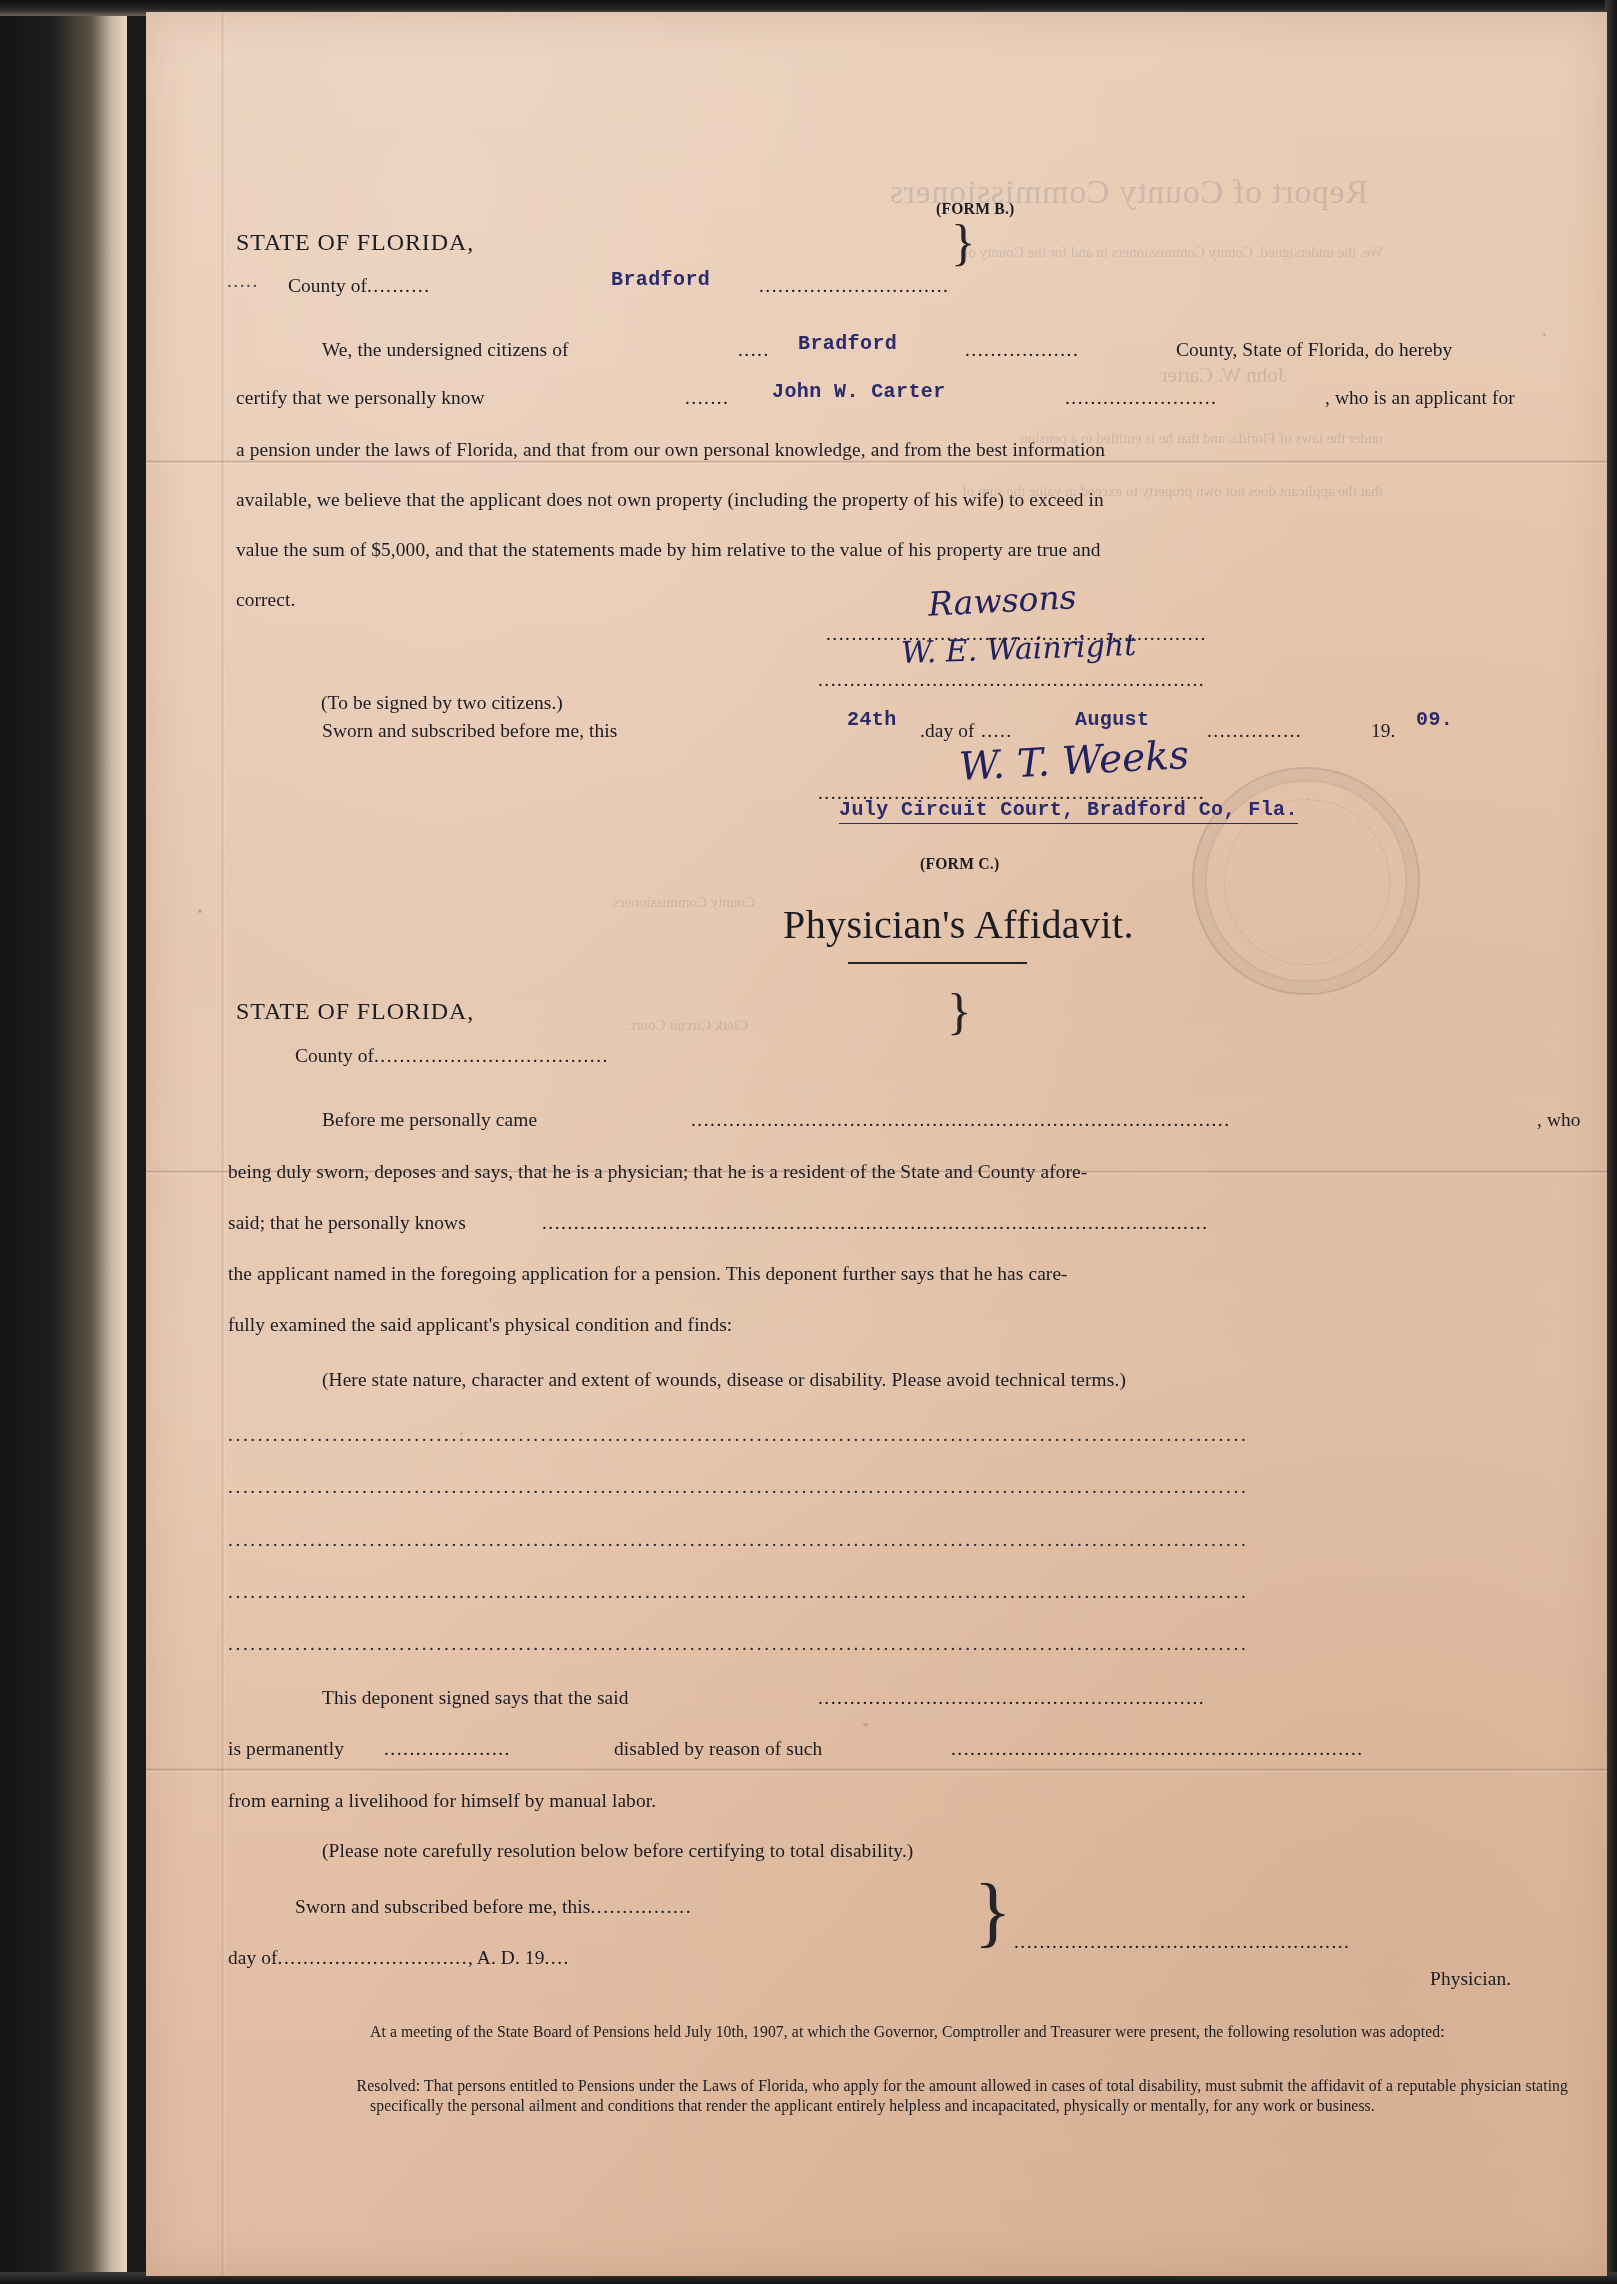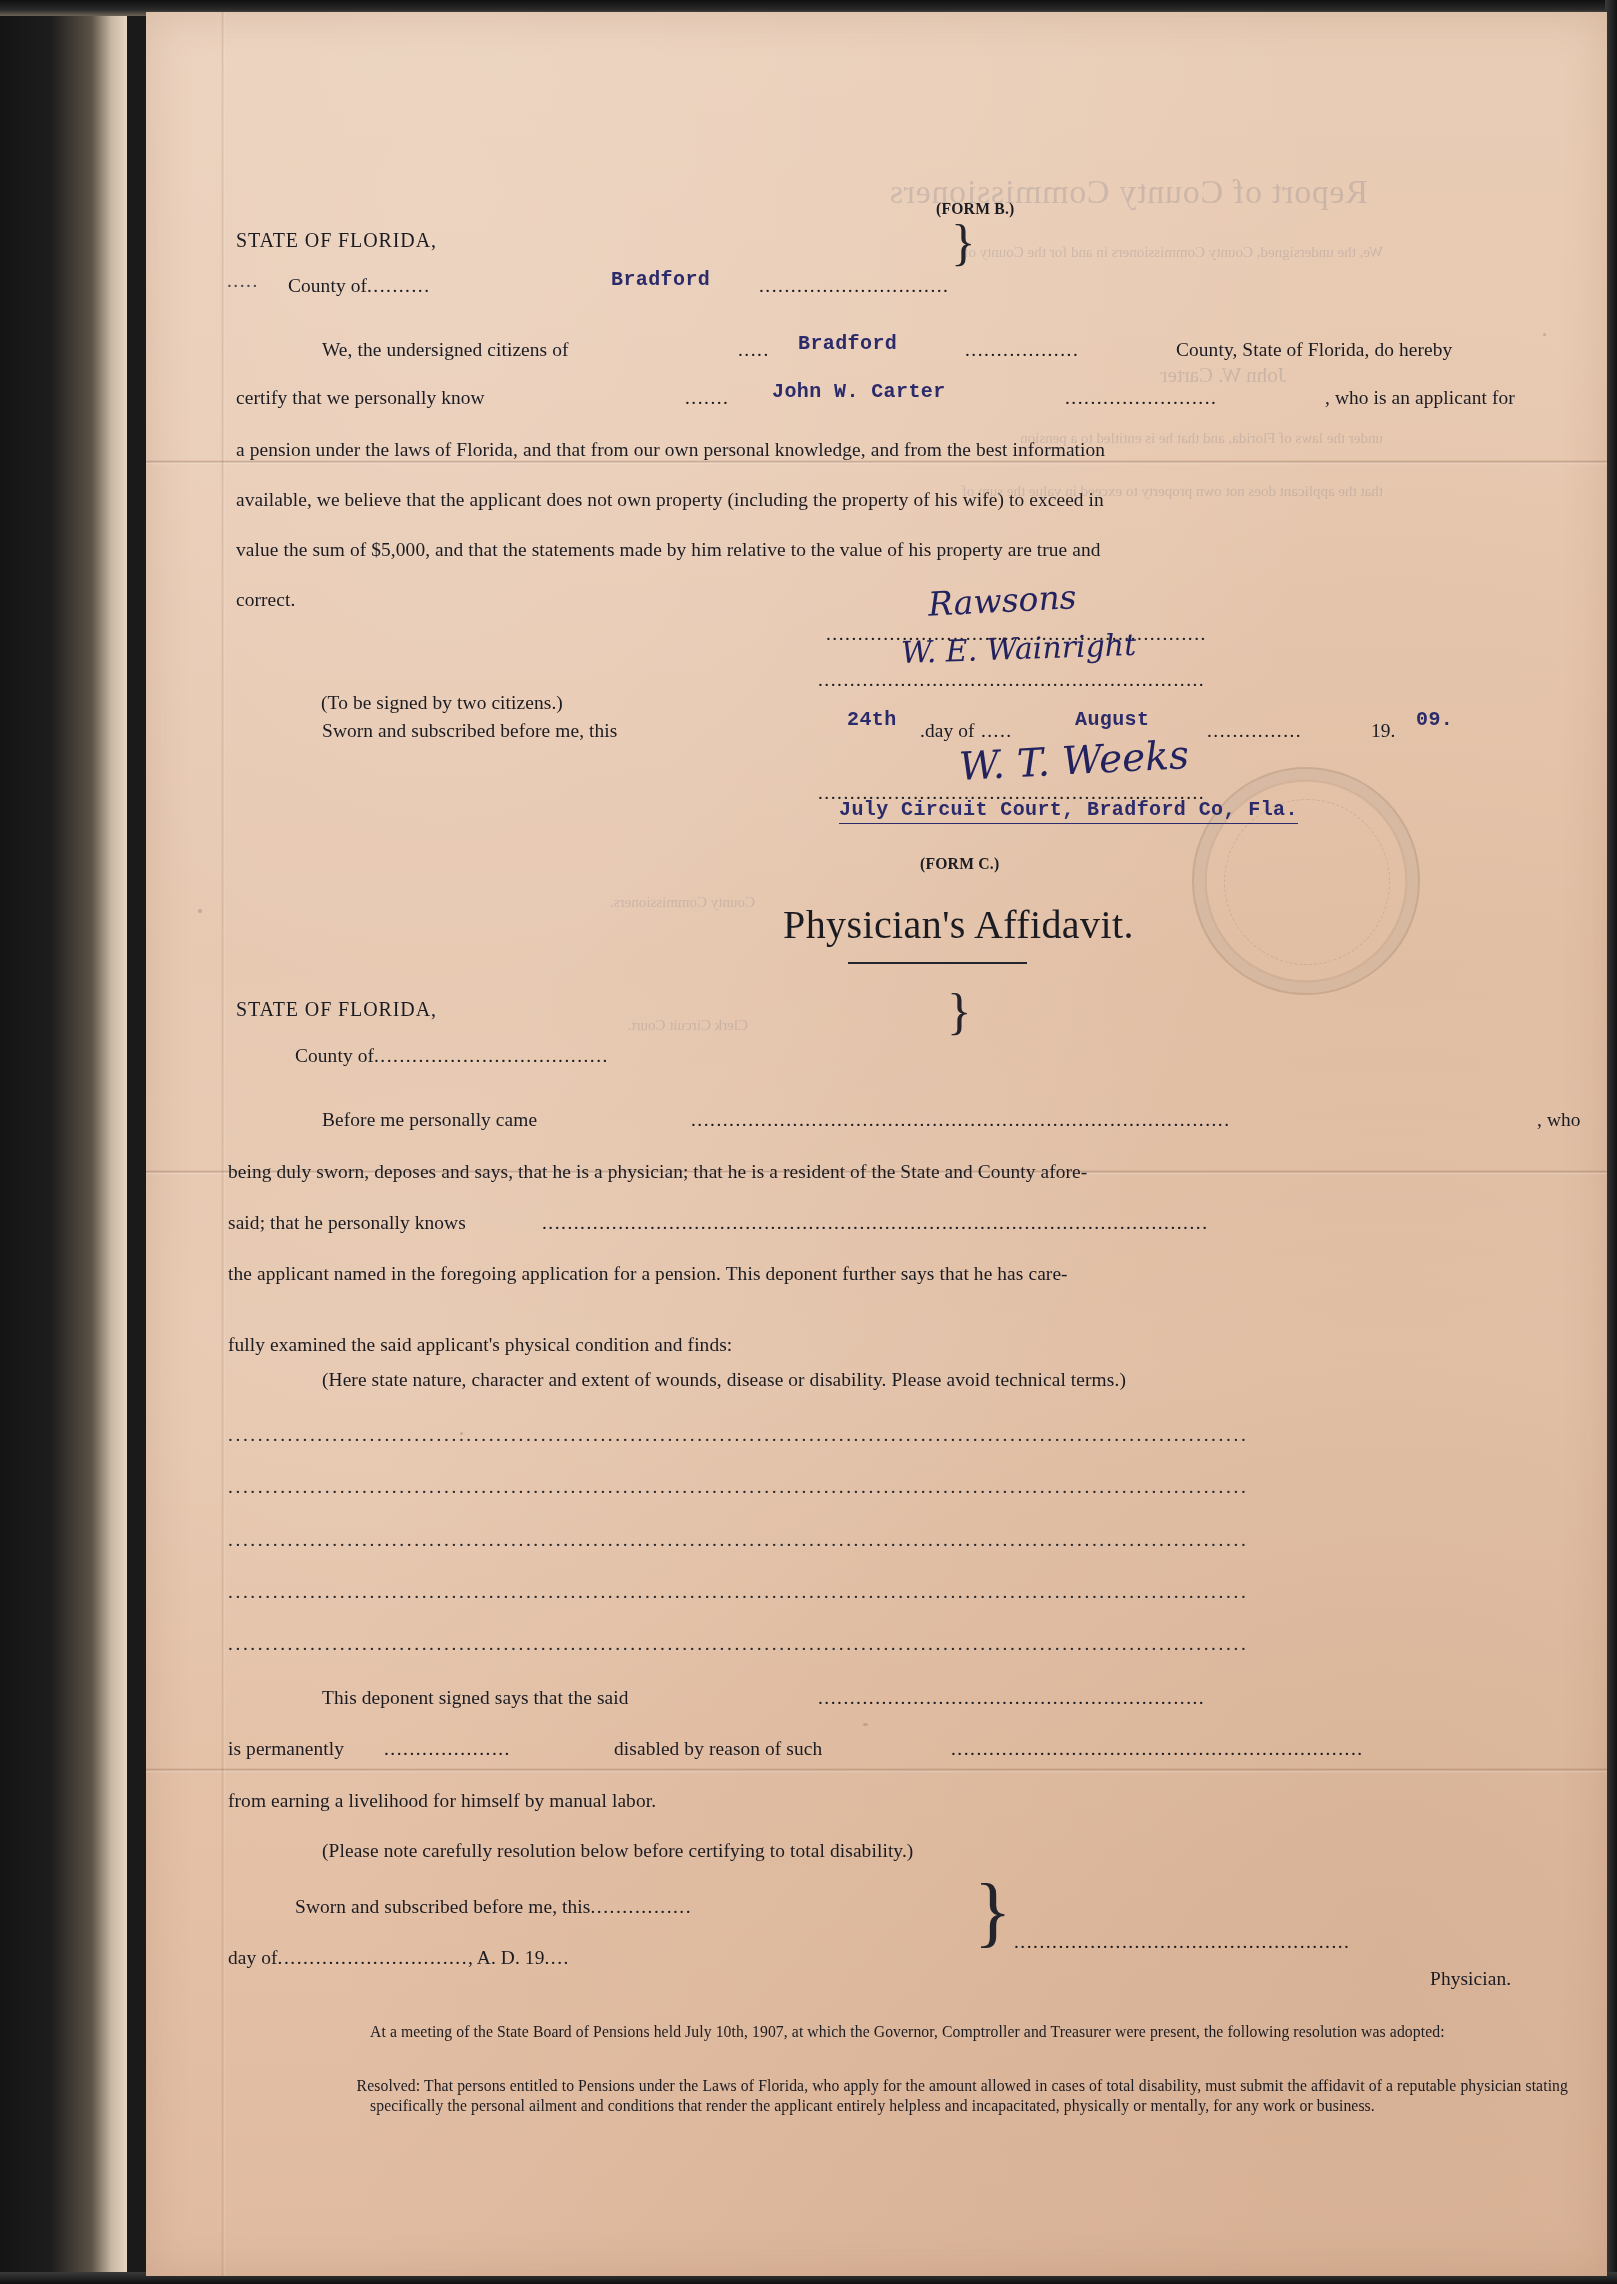--- a/index.html
+++ b/index.html
@@ -132,21 +132,21 @@
     font-weight: bold;
     font-size: 15.7px;
     letter-spacing: 0.2px;
   }
   .body-text {
     font-size: 19.4px;
     line-height: 1.15;
     letter-spacing: 0.1px;
   }
   .state-line {
-    font-size: 20px;
+    font-size: 24px;
     letter-spacing: 0.9px;
   }
   .dots { letter-spacing: 1.5px; }
 
   .ink {
     color: #2b2b6b;
     font-family: "Liberation Mono", monospace;
     font-weight: bold;
     font-size: 20px;
     letter-spacing: 0.4px;
@@ -314,21 +314,21 @@
       <div class="abs body-text" style="left:176px; top:1097px;">Before me personally came</div>
       <div class="abs body-text dots" style="left:545px; top:1097px; width:837px; overflow:hidden;">.....................................................................................</div>
       <div class="abs body-text" style="left:1391px; top:1097px;">, who</div>
 
       <div class="abs body-text" style="left:82px; top:1149px; width:1360px;">being duly sworn, deposes and says, that he is a physician; that he is a resident of the State and County afore-</div>
 
       <div class="abs body-text" style="left:82px; top:1200px;">said; that he personally knows</div>
       <div class="abs body-text dots" style="left:396px; top:1200px; width:1039px; overflow:hidden;">.........................................................................................................</div>
 
       <div class="abs body-text" style="left:82px; top:1251px; width:1360px;">the applicant named in the foregoing application for a pension.  This deponent further says that he has care-</div>
-      <div class="abs body-text" style="left:82px; top:1302px; width:1360px;margin-top:20px;">fully examined the said applicant's physical condition and finds:</div>
+      <div class="abs body-text" style="left:82px; top:1302px; width:1360px;">fully examined the said applicant's physical condition and finds:</div>
 
       <div class="abs body-text" style="left:176px; top:1357px;">(Here state nature, character and extent of wounds, disease or disability. Please avoid technical terms.)</div>
 
       <div class="dotline" style="left:82px; top:1412px; width:1352px;">.........................................................................................................................................</div>
       <div class="dotline" style="left:82px; top:1464px; width:1352px;">.........................................................................................................................................</div>
       <div class="dotline" style="left:82px; top:1517px; width:1352px;">.........................................................................................................................................</div>
       <div class="dotline" style="left:82px; top:1569px; width:1352px;">.........................................................................................................................................</div>
       <div class="dotline" style="left:82px; top:1621px; width:1352px;">.........................................................................................................................................</div>
 
       <div class="abs body-text" style="left:176px; top:1675px;">This deponent signed says that the said</div>

